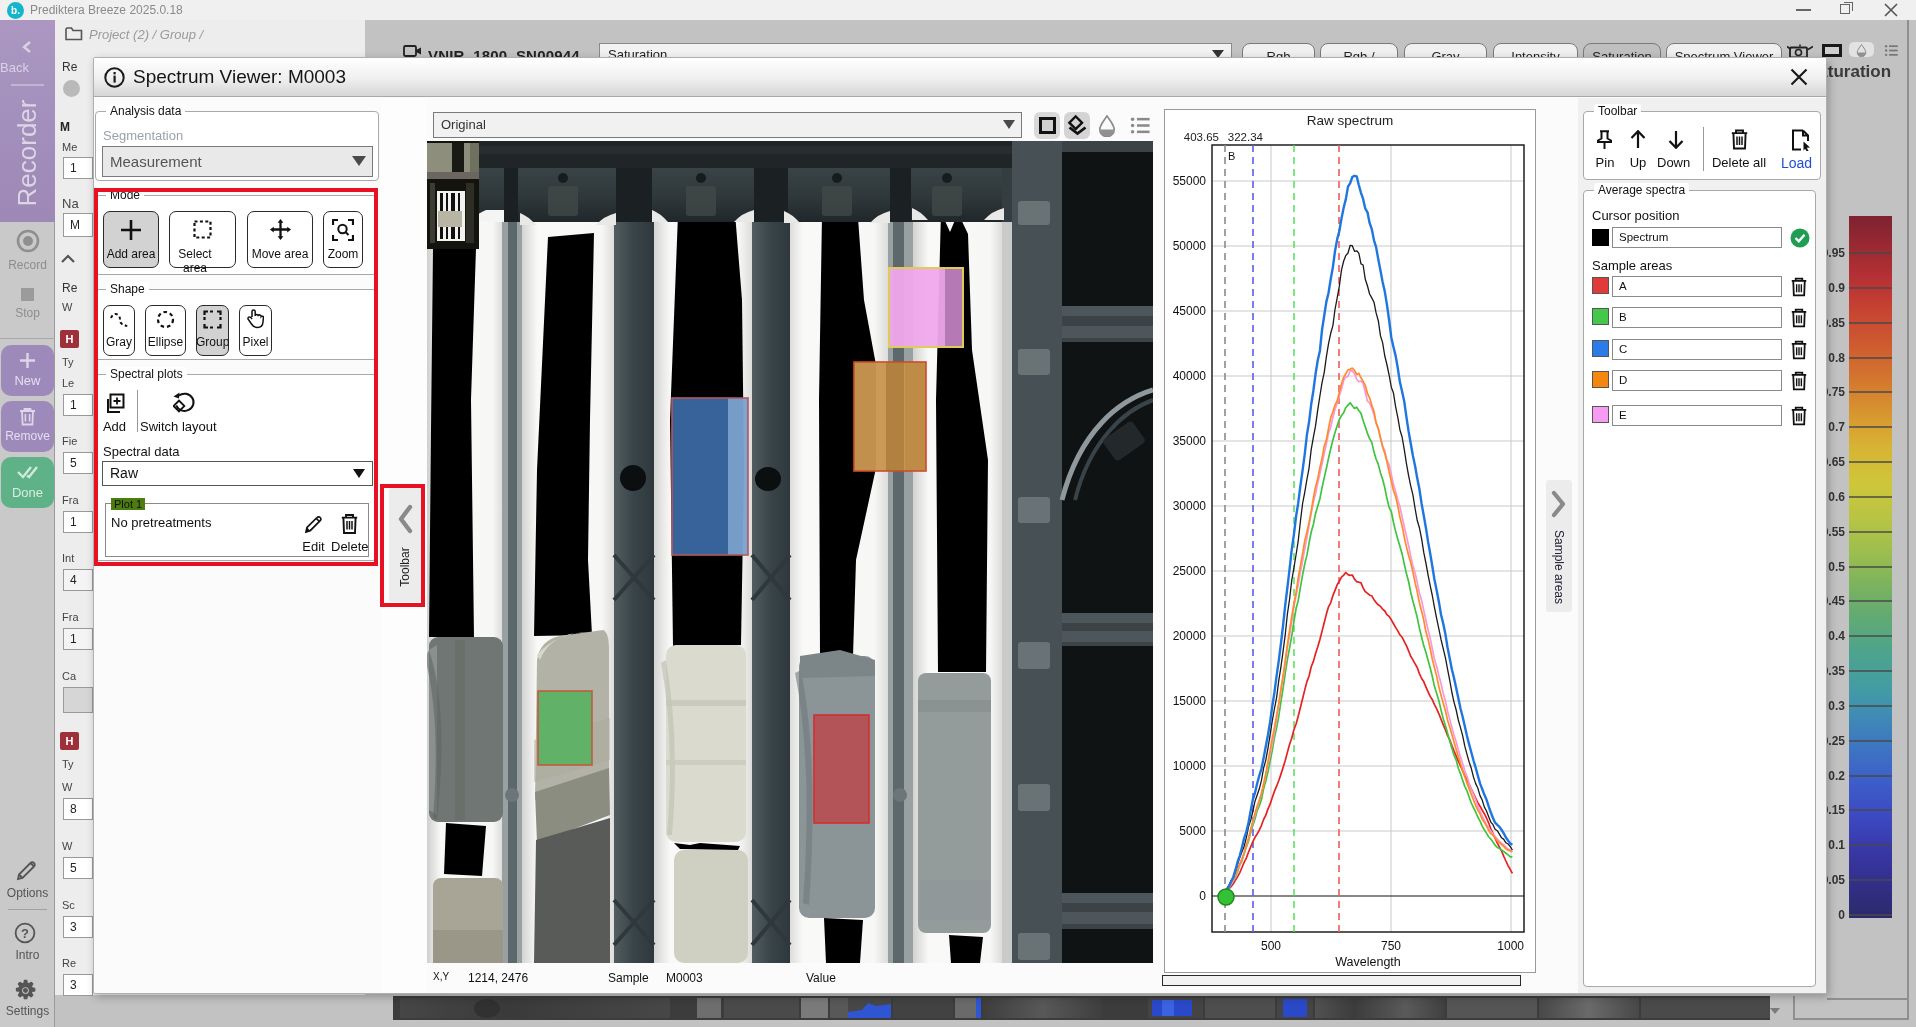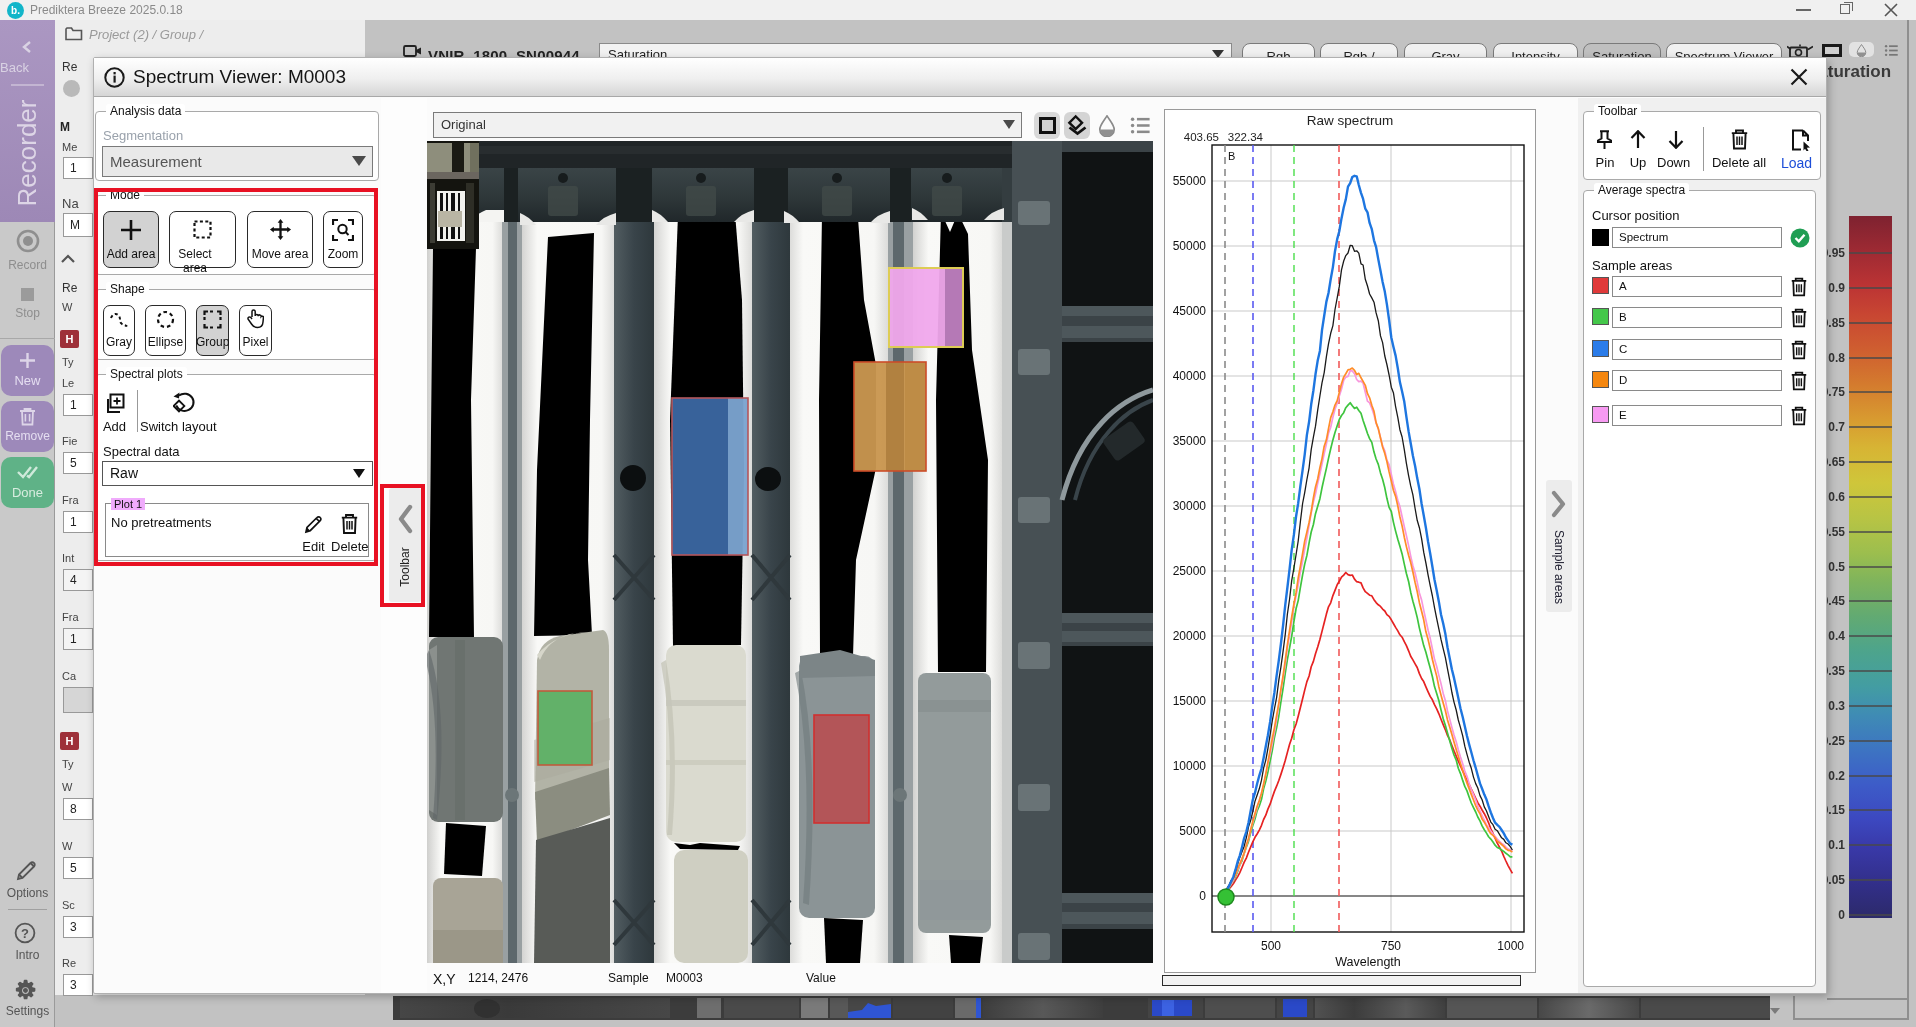--- a/index.html
+++ b/index.html
@@ -323,21 +323,21 @@
     <path d="M6,3.5 A9,8.6 0 1 1 3.2,13.5" fill="none" stroke="#111" stroke-width="2"></path>
     <path d="M6.5,0.5 L6,6.5 L0.5,4.5 Z" fill="#111"></path>
     <rect x="2.2" y="10.2" width="7.6" height="7.6" transform="rotate(45 6 14)" fill="none" stroke="#111" stroke-width="1.8"></rect>
   </svg>
 <div class="abs" style="left:140px;top:419px;width:92px;text-align:left;font-size:13px;color:#111">Switch layout</div>
 <div class="abs" style="left:103px;top:444px;font-size:13px;color:#111">Spectral data</div>
 <div class="abs" style="left:102px;top:461px;width:271px;height:25px;background:#fff;border:1px solid #555"></div>
 <div class="abs" style="left:110px;top:465px;font-size:14px;color:#111">Raw</div>
 <div class="abs" style="left:353px;top:469px;width:0;height:0;border-left:6.5px solid transparent;border-right:6.5px solid transparent;border-top:9px solid #111"></div>
 <div class="abs" style="left:105px;top:503px;width:264px;height:54px;border:1px solid #8a8a8a"></div>
-<div class="abs" style="left:111px;top:498px;background:#f0abfc;padding:0 3px;font-size:11px;color:#111">Plot 1</div>
+<div class="abs" style="left:111px;top:498px;background:#4d7c0f;padding:0 3px;font-size:11px;color:#111">Plot 1</div>
 <div class="abs" style="left:111px;top:515px;font-size:13px;color:#111">No pretreatments</div>
 <svg class="abs" style="left:304px;top:515px" width="19" height="19" viewBox="0 0 19 19">
     <path d="M2,17 L3,12.5 L13,2.5 A2.2,2.2 0 0 1 16.2,2.5 A2.2,2.2 0 0 1 16.2,5.7 L6.2,15.7 Z" fill="none" stroke="#111" stroke-width="1.7"></path>
     <path d="M12.2,3.3 L15.4,6.5" stroke="#111" stroke-width="1.7"></path>
     <path d="M3,12.5 L6.2,15.7 L2,17 Z" fill="#111"></path>
   </svg>
 <div class="abs" style="left:295px;top:539px;width:37px;text-align:center;font-size:13px;color:#111">Edit</div>
 <svg class="abs" style="left:341px;top:514px" width="17" height="20" viewBox="0 0 17 20">
     <path d="M0.8,3.6 L16.2,3.6 M5,3.6 L5,1 L12,1 L12,3.6 M2.4,3.6 L3,19 L14,19 L14.6,3.6" fill="none" stroke="#111" stroke-width="1.9"></path>
     <path d="M6,7 L6,15.5 M8.5,7 L8.5,15.5 M11,7 L11,15.5" stroke="#111" stroke-width="1.5"></path>
@@ -550,21 +550,21 @@
 <rect x="886" y="362" width="18" height="109" fill="#b0803f" opacity="0.96"></rect>
 <rect x="905" y="362" width="21" height="109" fill="#bd8b46" opacity="0.96"></rect>
 <rect x="854" y="362" width="72" height="109" fill="none" stroke="#cc4d28" stroke-width="1.6"></rect>
 <rect x="538" y="691" width="54" height="74" fill="#5fb167" opacity="0.97"></rect>
 <rect x="538" y="691" width="54" height="74" fill="none" stroke="#c05c3c" stroke-width="1.6"></rect>
 <rect x="814" y="715" width="55" height="108" fill="#b55356" opacity="0.97"></rect>
 <rect x="814" y="715" width="55" height="108" fill="none" stroke="#d03030" stroke-width="1.6"></rect>
 </g>
 </svg>
 
-<div class="abs" style="left:433px;top:971px;font-size:14px;color:#111">X,Y</div>
+<div class="abs" style="left:433px;top:971px;font-size:10px;color:#111">X,Y</div>
 <div class="abs" style="left:468px;top:971px;font-size:12px;color:#111">1214, 2476</div>
 <div class="abs" style="left:608px;top:971px;font-size:12px;color:#111">Sample</div>
 <div class="abs" style="left:666px;top:971px;font-size:12px;color:#111">M0003</div>
 <div class="abs" style="left:806px;top:971px;font-size:12px;color:#111">Value</div>
 
 <div class="abs" style="left:1164px;top:109px;width:372px;height:864px;background:#fff;border:1px solid #9a9a9a"></div>
 <svg class="abs" style="left:1164px;top:109px" width="372" height="864" viewBox="1164 109 372 864">
 <text x="1350" y="125" text-anchor="middle" font-size="13.5" fill="#222">Raw spectrum</text>
 <text x="1219" y="141" text-anchor="end" font-size="11.5" fill="#222">403.65</text>
 <text x="1263" y="141" text-anchor="end" font-size="11.5" fill="#222">322.34</text>

